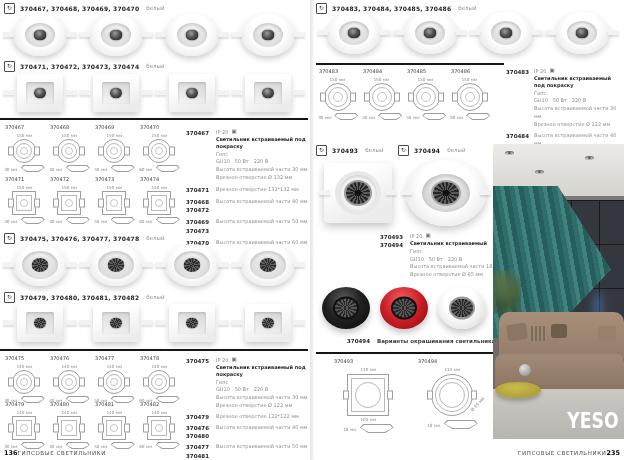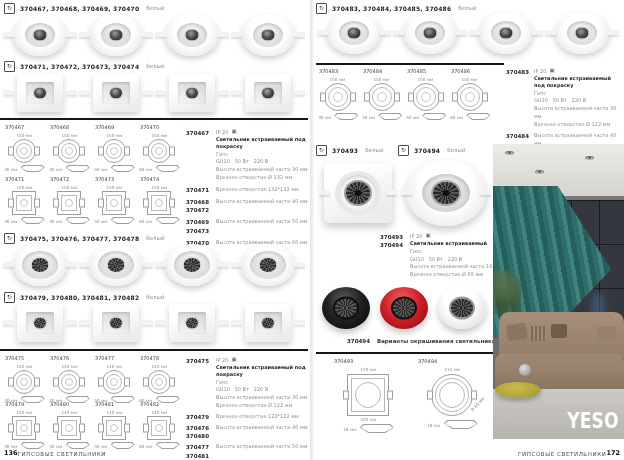--- a/index.html
+++ b/index.html
@@ -108,21 +108,21 @@
   
   .spec{position:absolute;}
   .srow{display:flex;margin-bottom:4px;}
   .sart{flex:0 0 30px;font-weight:bold;font-size:5.5px;line-height:1.5;color:#1e1e1e;white-space:pre-line;}
   .sbody{flex:1;}
   .sip{display:flex;align-items:center;gap:3px;font-size:5px;color:#8a8a8a;margin-bottom:1px;}
   .picon{font-size:5.5px;color:#6f6f6f;line-height:1;}
   .stitle{font-size:5px;font-weight:bold;color:#252525;line-height:1.35;margin-bottom:1px;}
   .sline{font-size:5px;color:#8f8f8f;line-height:1.55;}
   
-  .foot{position:absolute;display:flex;align-items:flex-end;}
+  .foot{position:absolute;display:flex;align-items:center;}
   .fpage{font-weight:bold;font-size:6.5px;color:#0e0e0e;}
   .fsec{font-size:5.5px;color:#4a4a4a;letter-spacing:.6px;}
   
   .lphoto{position:absolute;left:179px;top:144px;width:131px;height:295px;overflow:hidden;
     background:#6e6c68;}
   .lphoto div{position:absolute;}
   .ceil{left:0;right:0;top:0;height:52px;background:linear-gradient(#edebe7,#d5d3ce);}
   .spot{width:9px;height:4px;border-radius:50%;background:#bcbab5;box-shadow:inset 0 1px 1px rgba(0,0,0,.45);}
   .spot::after{content:"";position:absolute;left:3px;top:1px;width:3px;height:2px;border-radius:50%;background:#5c5a56;}
   .s1{left:42px;top:26px;} .s2{left:92px;top:12px;} .s3{left:12px;top:7px;}
@@ -887,16 +887,16 @@
         <div class="pill pl4"></div>
       <div class="sofaseat"></div>
       <div class="rug"></div>
       <div class="sph"></div>
       <div class="ytab"></div>
       <div class="yeso">YESO</div>
     </div>
 
     <div class="foot" style="right:4px;bottom:3px">
       <span class="fsec">ГИПСОВЫЕ СВЕТИЛЬНИКИ</span>
-      <b class="fpage">172</b>
+      <b class="fpage">235</b>
     </div>
   </div>
 </div>
 
 </body></html>

